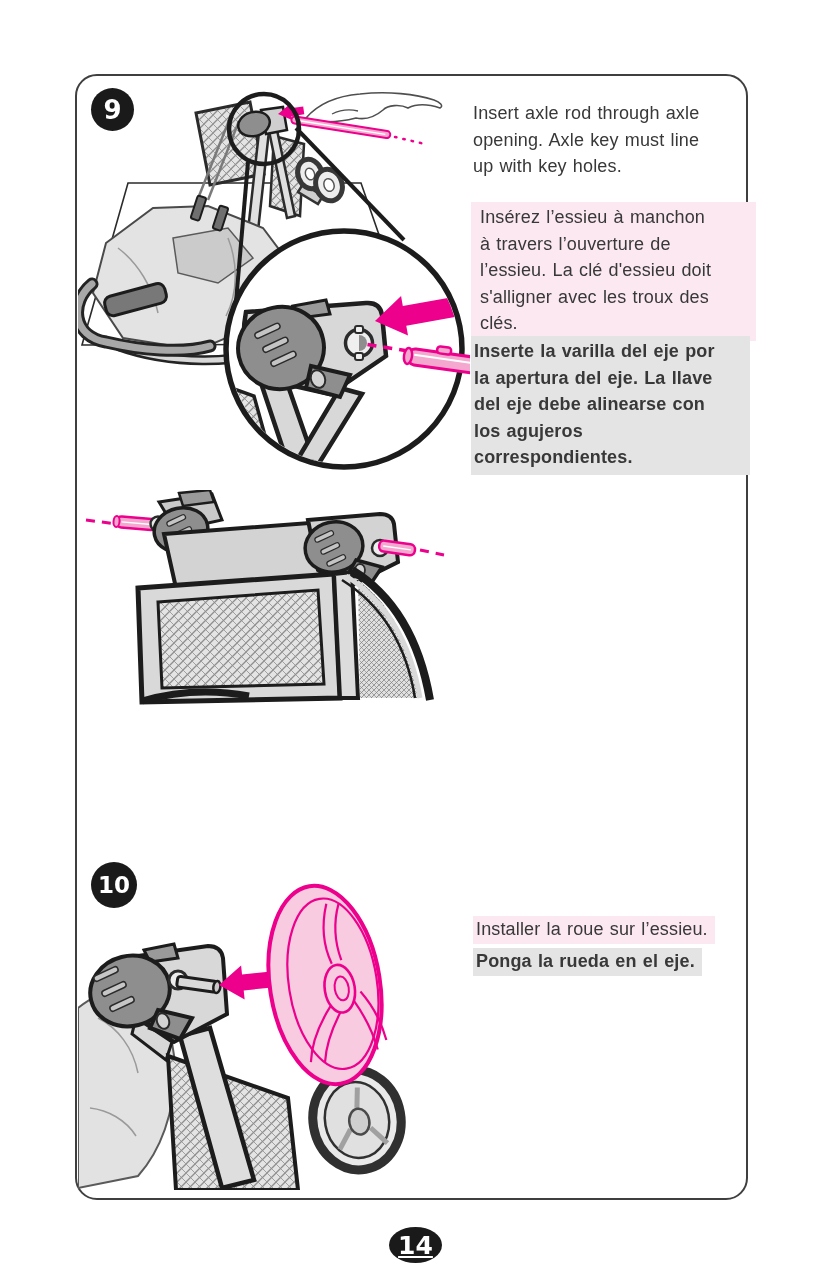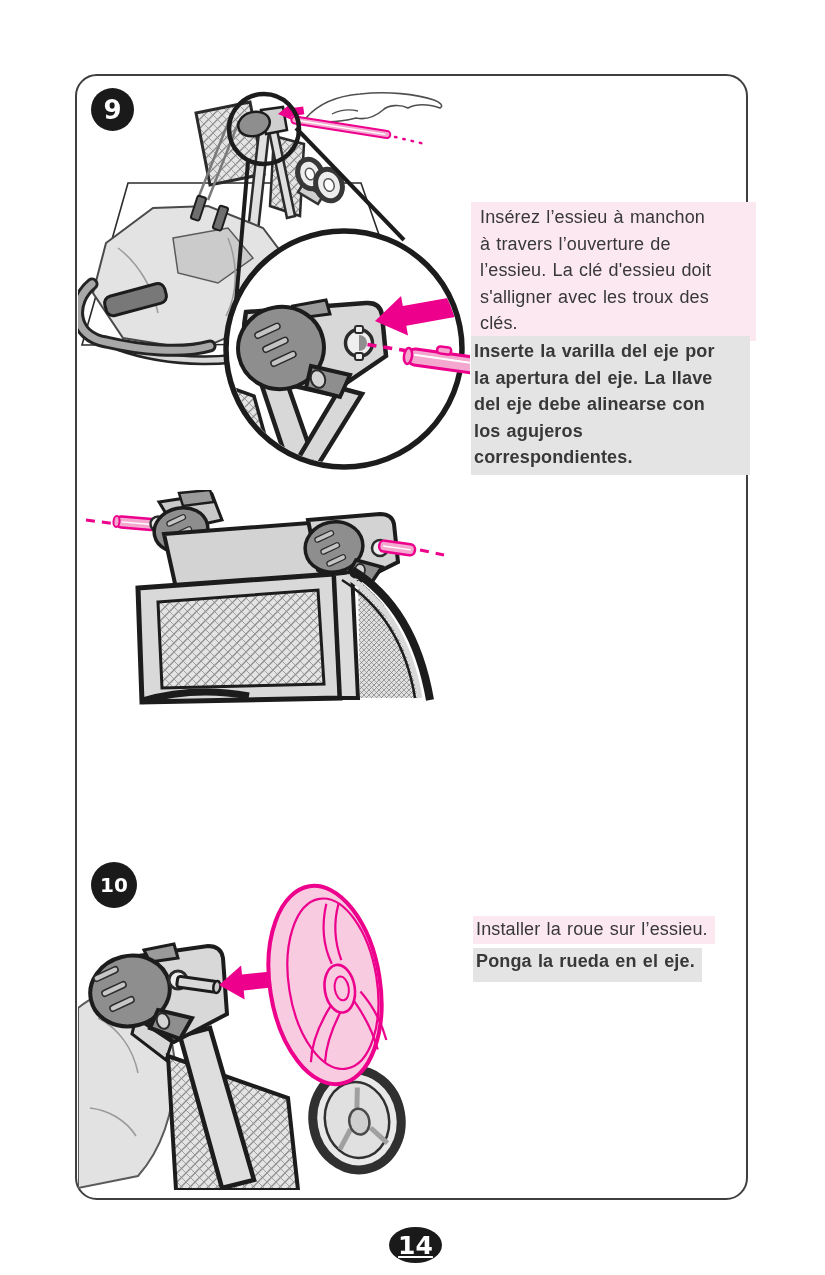--- a/index.html
+++ b/index.html
@@ -4,32 +4,32 @@
 <style>
   html,body{margin:0;padding:0;background:#fff;}
   #page{position:relative;width:825px;height:1275px;background:#fff;overflow:hidden;
         font-family:"Liberation Sans",sans-serif;color:#383838;}
   .frame{position:absolute;left:75px;top:74px;width:669px;height:1122px;
          border:2px solid #3f3f3f;border-radius:22px;}
   .badge{position:absolute;background:#1a1a1a;color:#fff;border-radius:50%;
          display:flex;align-items:center;justify-content:center;
          font-family:"DejaVu Sans",sans-serif;font-weight:bold;}
   #badge9{left:91px;top:88px;width:43px;height:43px;font-size:26px;}
-  #badge10{left:91px;top:862px;width:46px;height:46px;font-size:20px;}
+  #badge10{left:91px;top:862px;width:46px;height:46px;font-size:23px;}
   #pagenum{left:389px;top:1227px;width:53px;height:36px;font-size:25px;text-decoration:underline;}
   .txt{position:absolute;font-size:18px;line-height:26.5px;letter-spacing:0.15px;
        word-spacing:1px;white-space:pre;color:#383838;}
   .bg-fr{background:#FBE8F1;}
   .bg-es{background:#E4E4E4;font-weight:bold;}
   #t9en{left:473px;top:100px;}
   #t9fr{left:471px;top:202px;width:276px;padding:2px 0 4px 9px;}
   #t9es{left:471px;top:336px;width:276px;padding:2px 0 4px 3px;}
   #t10en{left:475px;top:884px;line-height:27px;}
   #t10fr{left:473px;top:916px;padding:1px 7px 2px 3px;line-height:25px;}
-  #t10es{left:473px;top:948px;padding:1px 7px 8px 3px;line-height:25px;}
+  #t10es{left:473px;top:948px;padding:1px 7px 2px 3px;line-height:25px;}
   svg{position:absolute;display:block;}
   #ill9a{left:78px;top:88px;}
   #ill9b{left:84px;top:490px;}
   #ill10{left:78px;top:858px;}
 </style>
 </head>
 <body>
 
 <div id="page">
   <div class="frame"></div>
@@ -200,20 +200,23 @@
       <polygon points="74,112 234,100 240,194 78,198" fill="url(#hatchB)" stroke="#1c1c1c" stroke-width="3"></polygon>
       <path d="M58,211 Q110,196 165,206" stroke="#1c1c1c" stroke-width="7" fill="none"></path>
       <polygon points="250,84 268,82 274,208 256,208" fill="#dcdcdc" stroke="#1c1c1c" stroke-width="4"></polygon>
       <path d="M274,90 Q322,124 336,208 L276,208 Z" fill="url(#hatchFine)"></path>
       <path d="M262,86 Q322,124 336,208" stroke="#d9d9d9" stroke-width="5" fill="none"></path>
       <path d="M258,90 Q318,128 331,208" stroke="#1c1c1c" stroke-width="2.5" fill="none"></path>
       <path d="M268,80 Q330,118 346,210" stroke="#1c1c1c" stroke-width="8" fill="none"></path>
     </g>
   </svg>
 
+  <div class="txt" id="t9en">Insert axle rod through axle
+opening. Axle key must line
+up with key holes.</div>
   <div class="txt bg-fr" id="t9fr">Insérez l’essieu à manchon
 à travers l’ouverture de
 l’essieu. La clé d'essieu doit
 s'alligner avec les troux des
 clés.</div>
   <div class="txt bg-es" id="t9es">Inserte la varilla del eje por
 la apertura del eje. La llave
 del eje debe alinearse con
 los agujeros
 correspondientes.</div>

